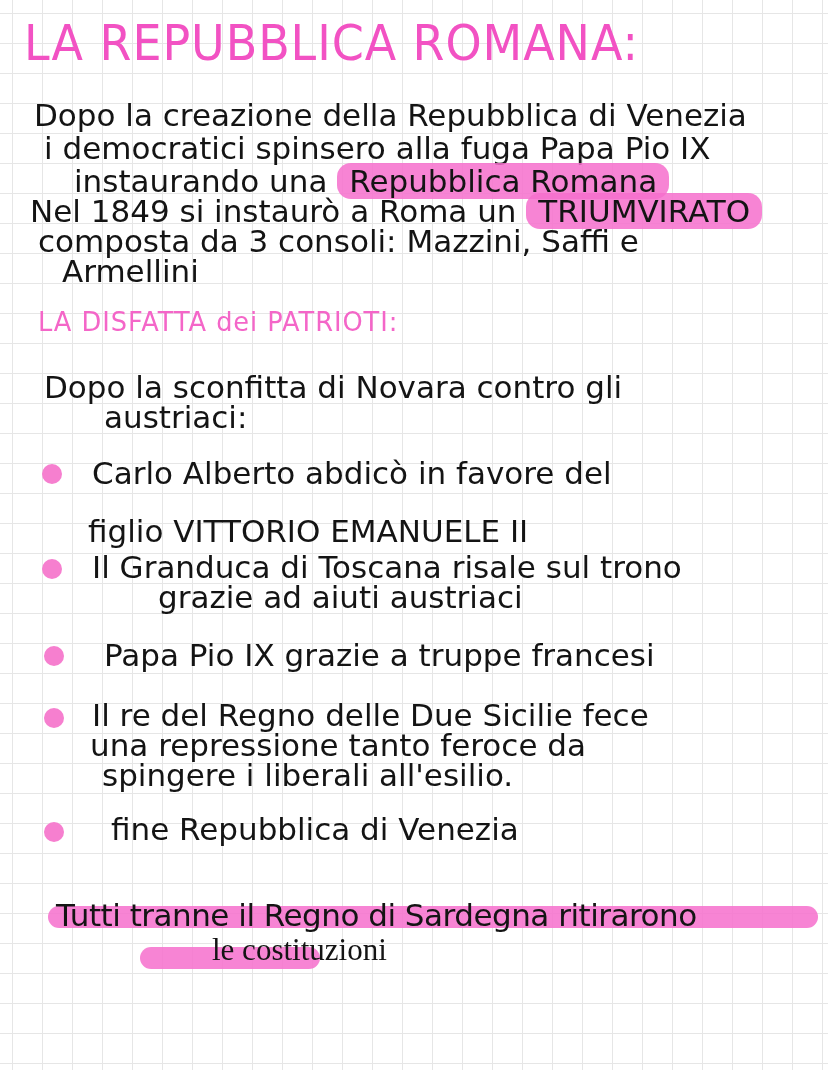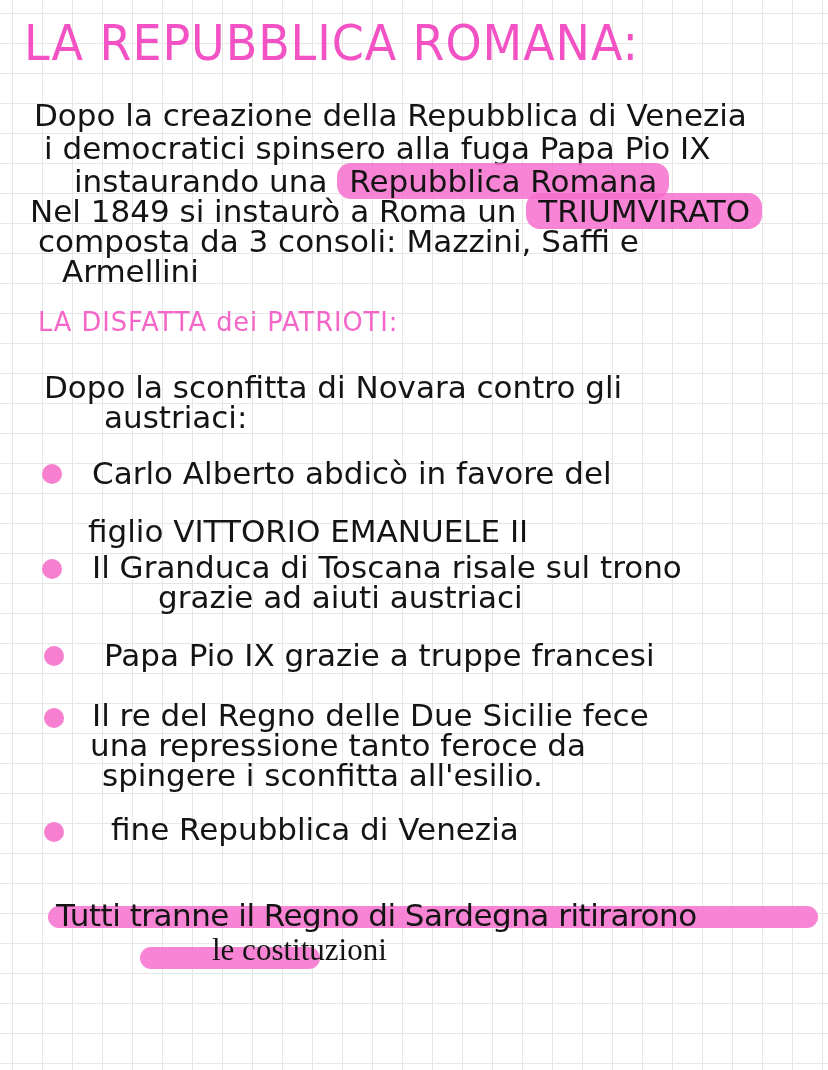--- a/index.html
+++ b/index.html
@@ -63,21 +63,21 @@
 <div class="bullet" style="left:42px; top:559px;"></div>
 <div class="abs line" style="left:92px; top:552px;">Il Granduca di Toscana risale sul trono</div>
 <div class="abs line" style="left:158px; top:582px;">grazie ad aiuti austriaci</div>
 
 <div class="bullet" style="left:44px; top:646px;"></div>
 <div class="abs line" style="left:104px; top:640px;">Papa Pio IX grazie a truppe francesi</div>
 
 <div class="bullet" style="left:44px; top:708px;"></div>
 <div class="abs line" style="left:92px; top:700px;">Il re del Regno delle Due Sicilie fece</div>
 <div class="abs line" style="left:90px; top:730px;">una repressione tanto feroce da</div>
-<div class="abs line" style="left:102px; top:760px;">spingere i sconfitta all'esilio.</div>
+<div class="abs line" style="left:102px; top:760px;">spingere i liberali all'esilio.</div>
 
 <div class="bullet" style="left:44px; top:822px;"></div>
 <div class="abs line" style="left:96px; top:814px;margin-left:15px;">fine Repubblica di Venezia</div>
 
 <div class="abs" style="left:48px; top:906px; width:770px; height:22px; background:rgba(246,110,204,0.85); border-radius:11px;"></div>
 <div class="abs line" style="left:56px; top:900px; letter-spacing:-0.5px;">Tutti tranne il Regno di Sardegna ritirarono</div>
 <div class="abs" style="left:140px; top:947px; width:180px; height:22px; background:rgba(246,110,204,0.85); border-radius:11px;"></div>
 <div class="abs line" style="left:212px; top:935px;font-family:Liberation Serif, serif;">le costituzioni</div>
 
 </body></html>

